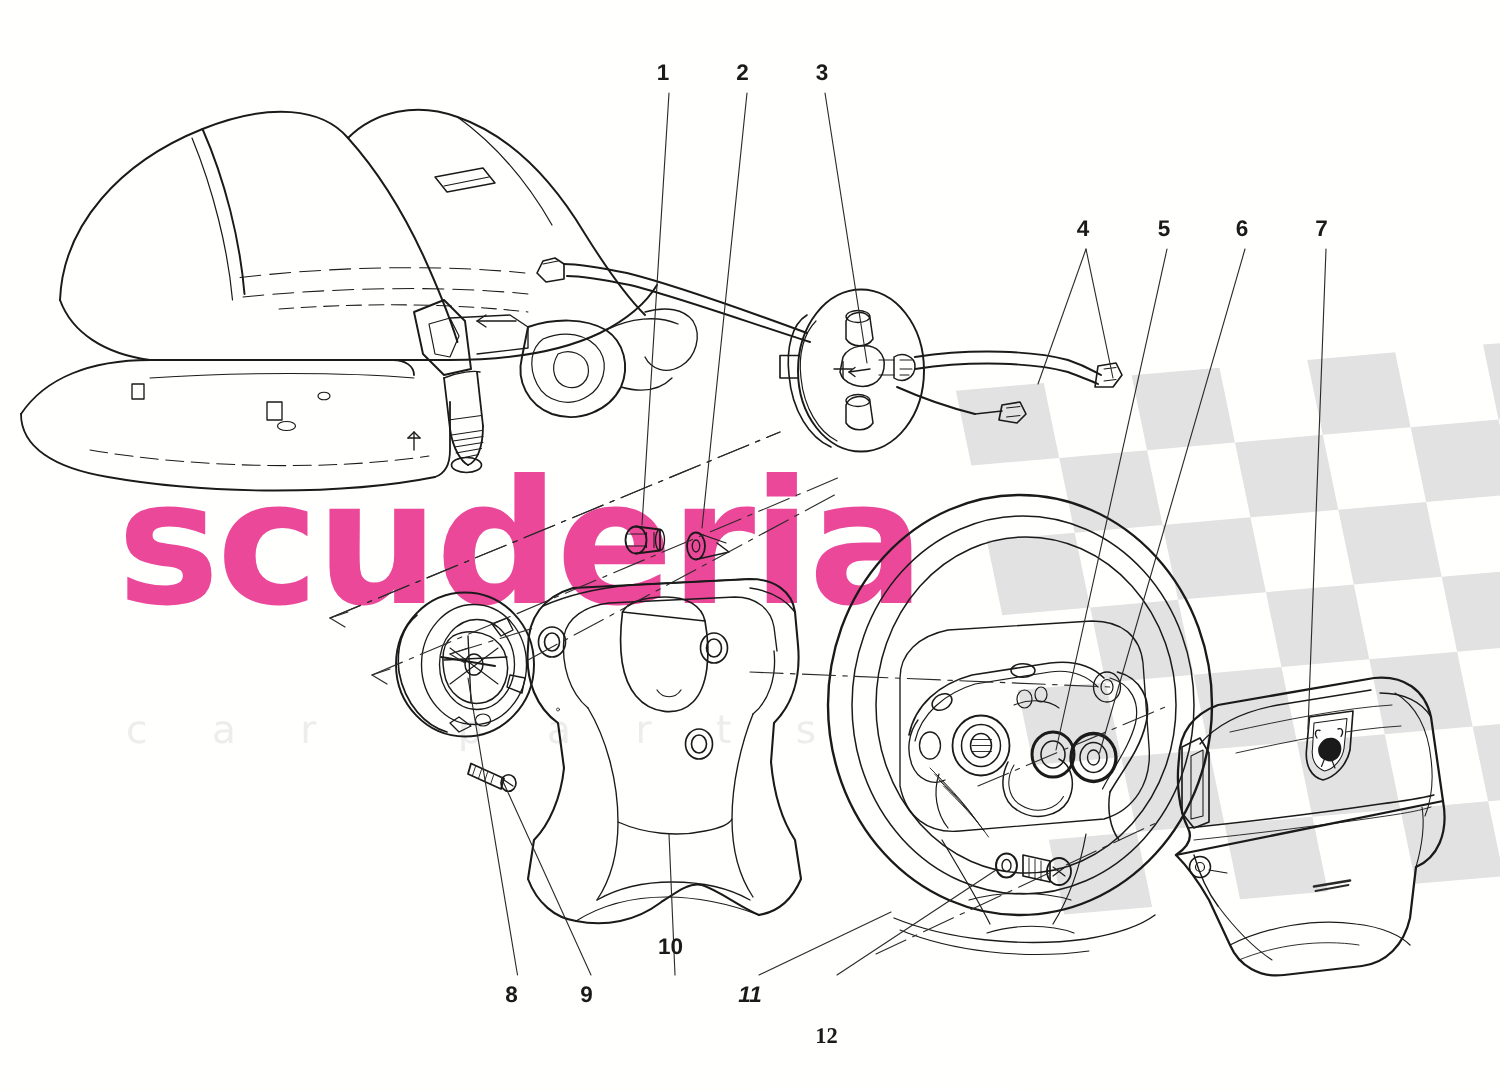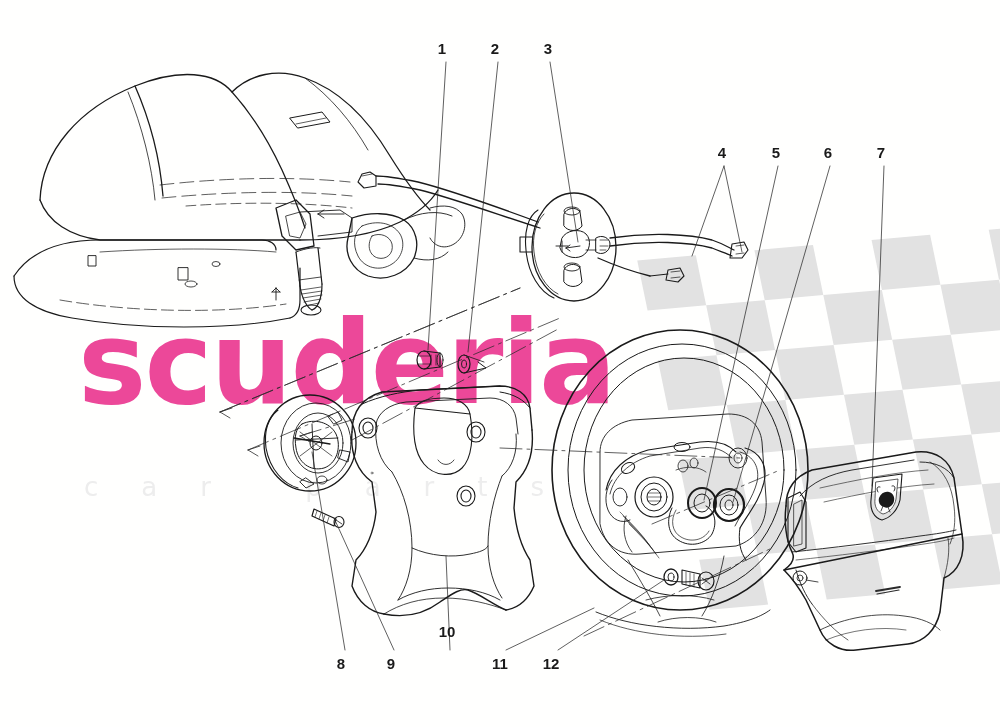--- a/index.html
+++ b/index.html
@@ -508,16 +508,16 @@
   <div class="lbl" style="left:537px; top:40px;">3</div>
 
   <div class="lbl" style="left:711px; top:144px;">4</div>
   <div class="lbl" style="left:765px; top:144px;">5</div>
   <div class="lbl" style="left:817px; top:144px;">6</div>
   <div class="lbl" style="left:870px; top:144px;">7</div>
 
   <div class="lbl" style="left:330px; top:655px;">8</div>
   <div class="lbl" style="left:380px; top:655px;">9</div>
   <div class="lbl" style="left:436px; top:623px;">10</div>
-  <div class="lbl" style="left:489px; top:655px;">11</div>
-  <div class="lbl" style="left:540px; top:655px;">12</div>
+  <div class="lbl" style="left:489px; top:655px;font-style:italic;">11</div>
+  <div class="lbl" style="left:540px; top:683px;font-family:Liberation Serif, serif;">12</div>
 
 </div>
 
 </body></html>

